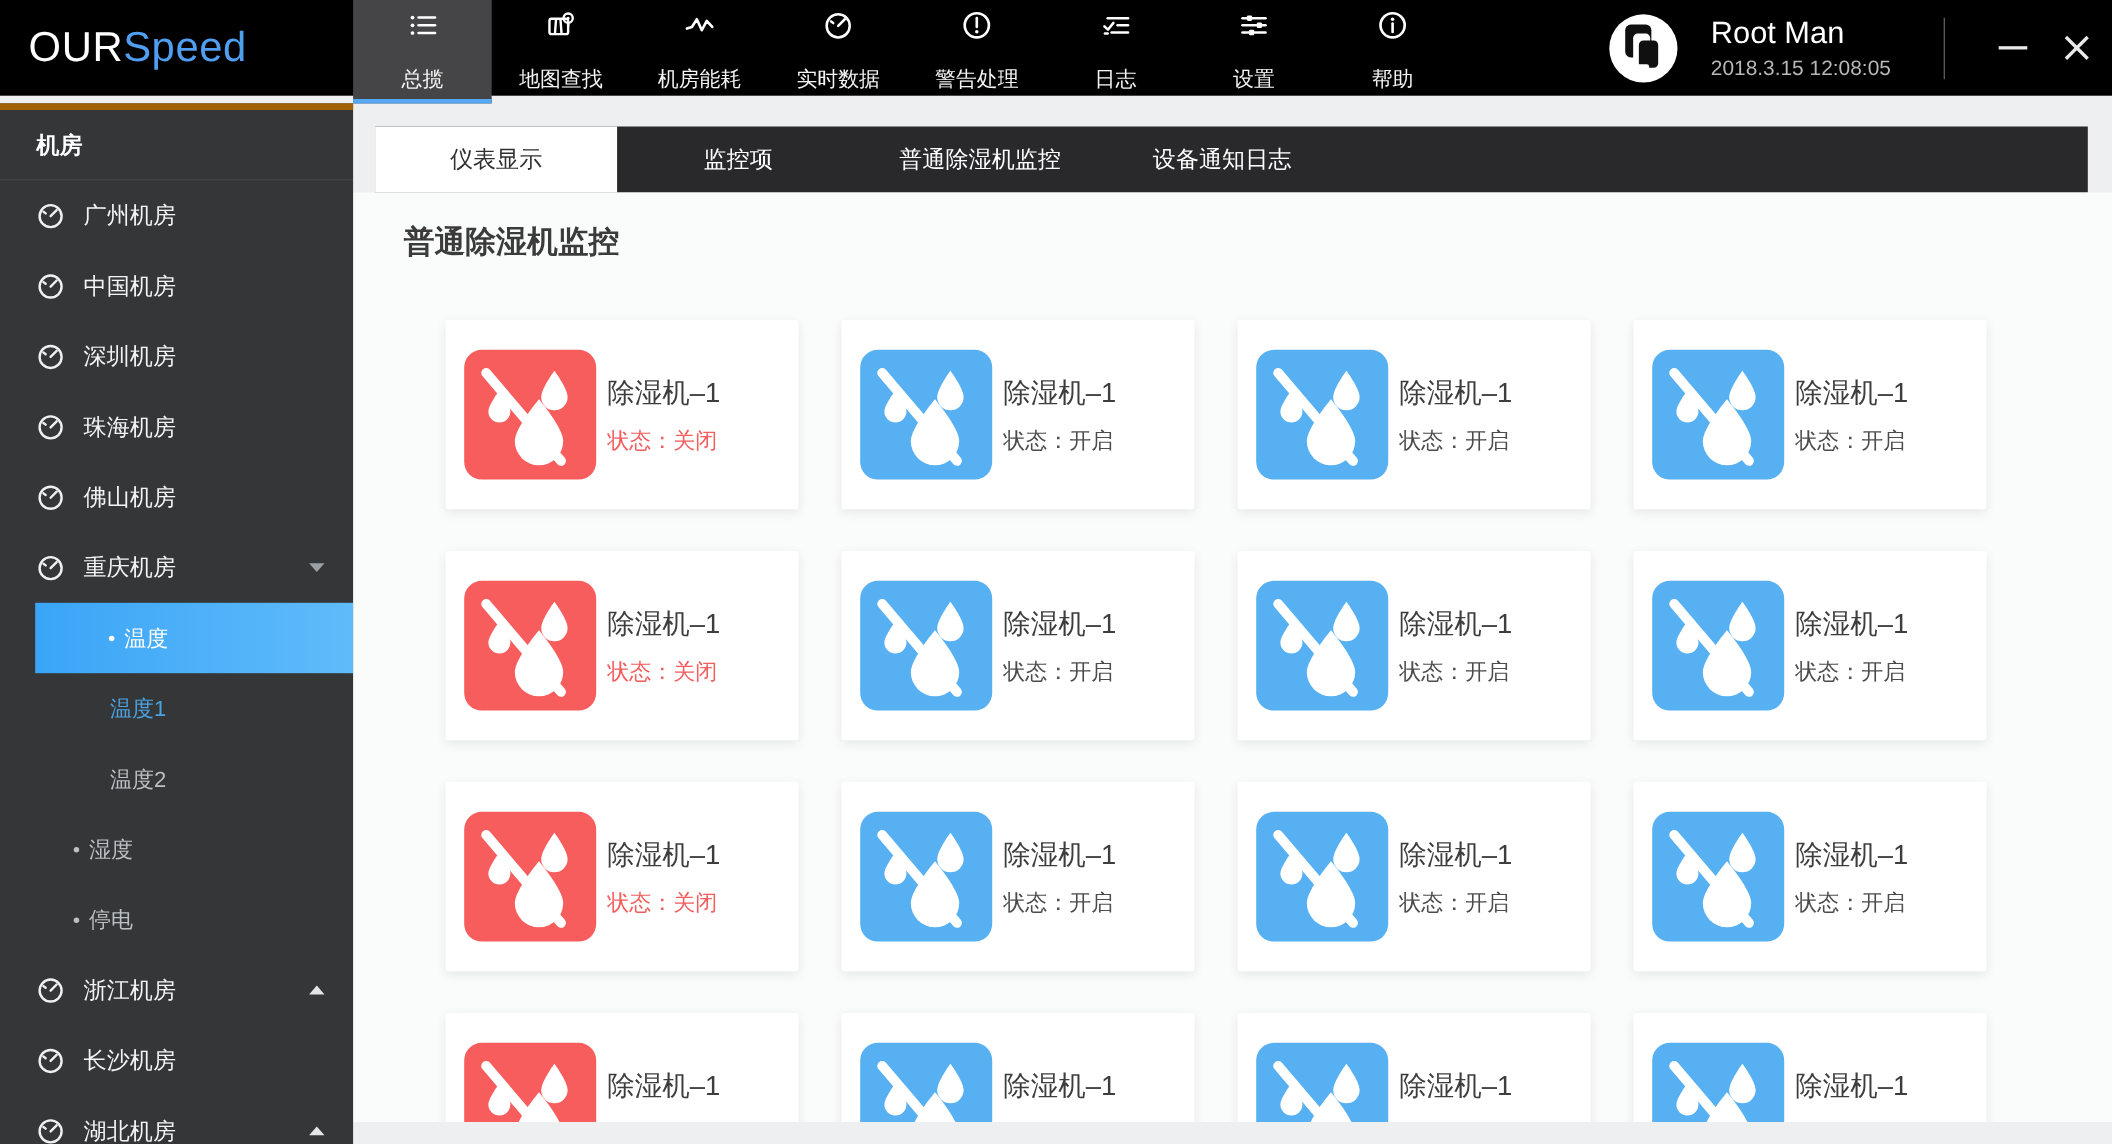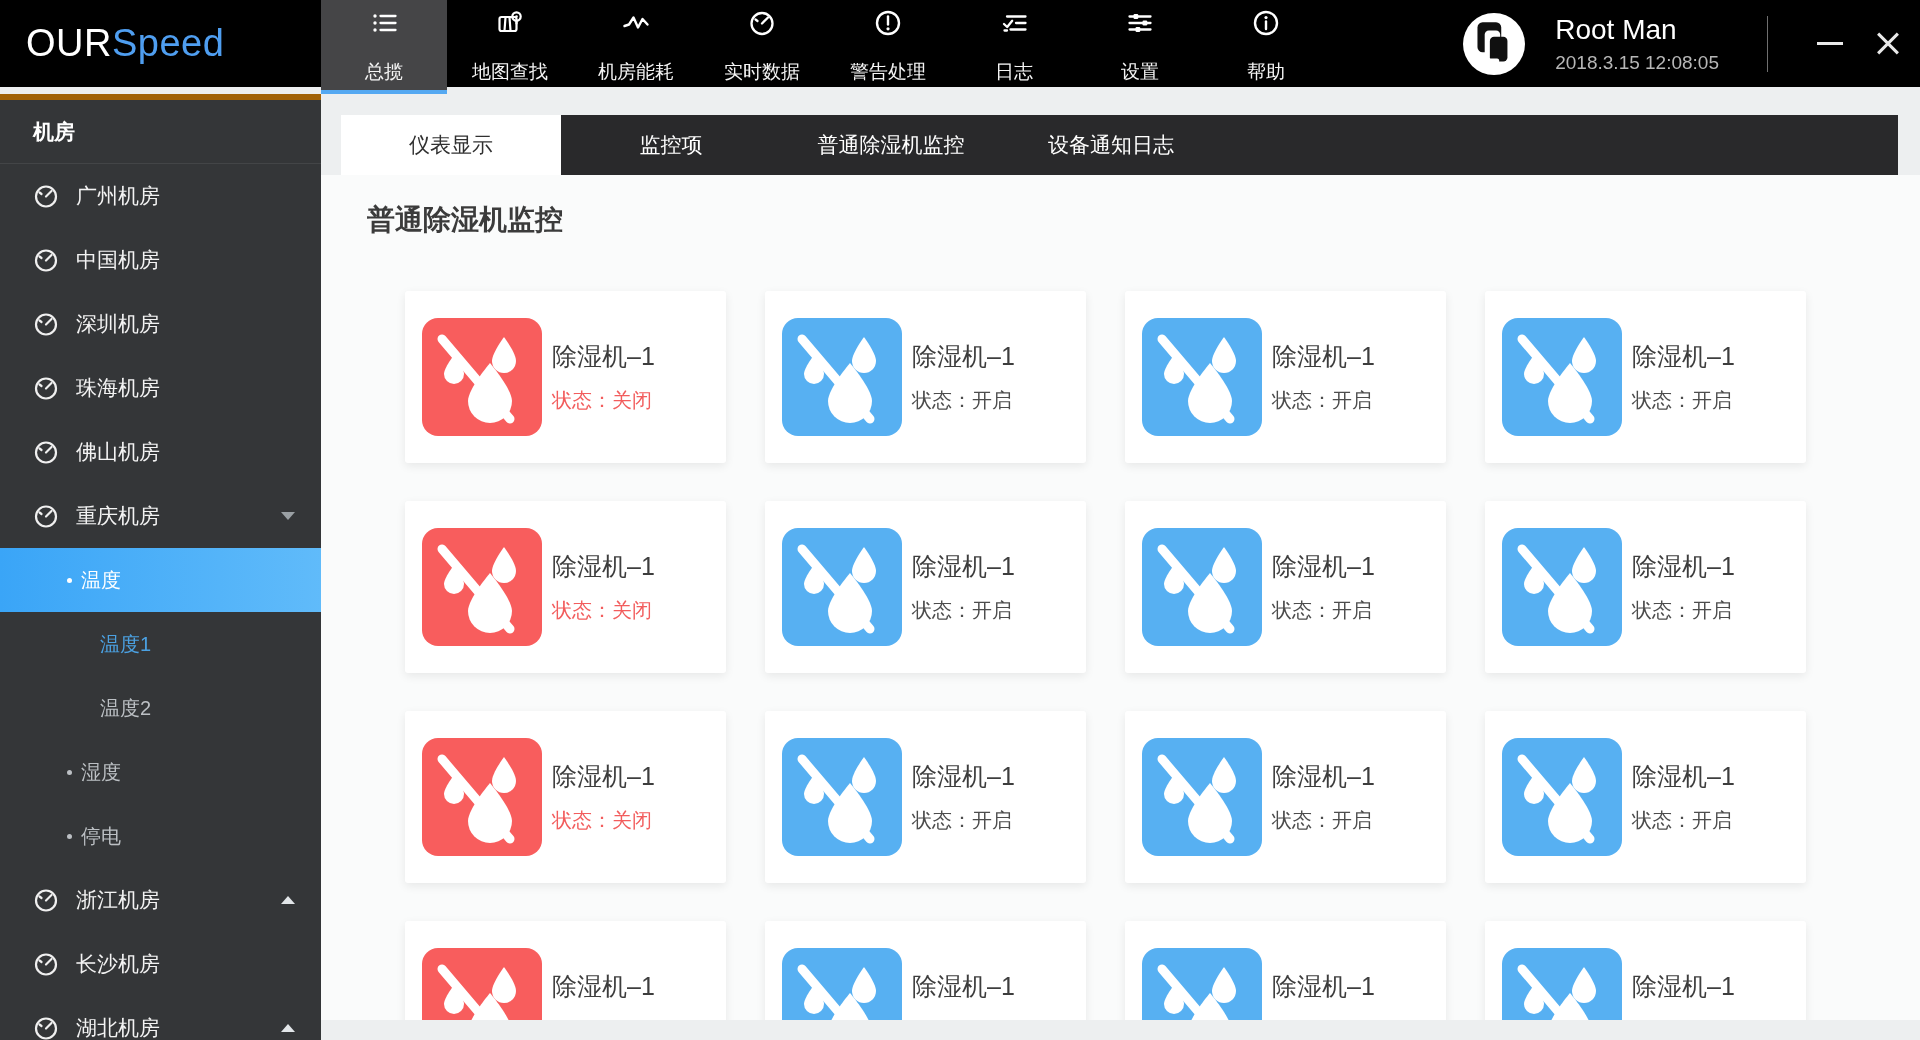--- a/index.html
+++ b/index.html
@@ -54,21 +54,21 @@
   .side-item .gauge { width:26px; height:26px; margin-right:17px; flex:0 0 auto; }
   .arrow { margin-left:auto; margin-right:26px; width:0; height:0;
     border-left:7px solid transparent; border-right:7px solid transparent; }
   .arrow.down { border-top:8px solid #9aa0a4; }
   .arrow.up   { border-bottom:8px solid #e2e6e9; }
   .side-sub { height:64px; display:flex; align-items:center; padding-left:67px;
     color:#bcc0c4; font-size:20px; cursor:pointer; }
   .side-sub .bullet { width:5px; height:5px; border-radius:50%;
     background:currentColor; margin-right:9px; }
   .side-sub.selected { background:linear-gradient(90deg,#3aa5f7 0%,#60bbfa 100%);
-    color:#ffffff; }
+    color:#ffffff;margin-left:32px; }
   .side-sub2 { height:64px; display:flex; align-items:center; padding-left:100px;
     color:#bcc0c4; font-size:20px; cursor:pointer; }
   .side-sub2.blue { color:#4ba1e2; }
 
   
   .content { position:absolute; left:321px; top:94px; right:0; bottom:0;
     background:#edeff0; }
   .tabbar { position:absolute; left:20px; top:21px; right:22px; height:60px;
     background:#29292b; display:flex; }
   .tab { width:220px; height:60px; display:flex; align-items:center;

